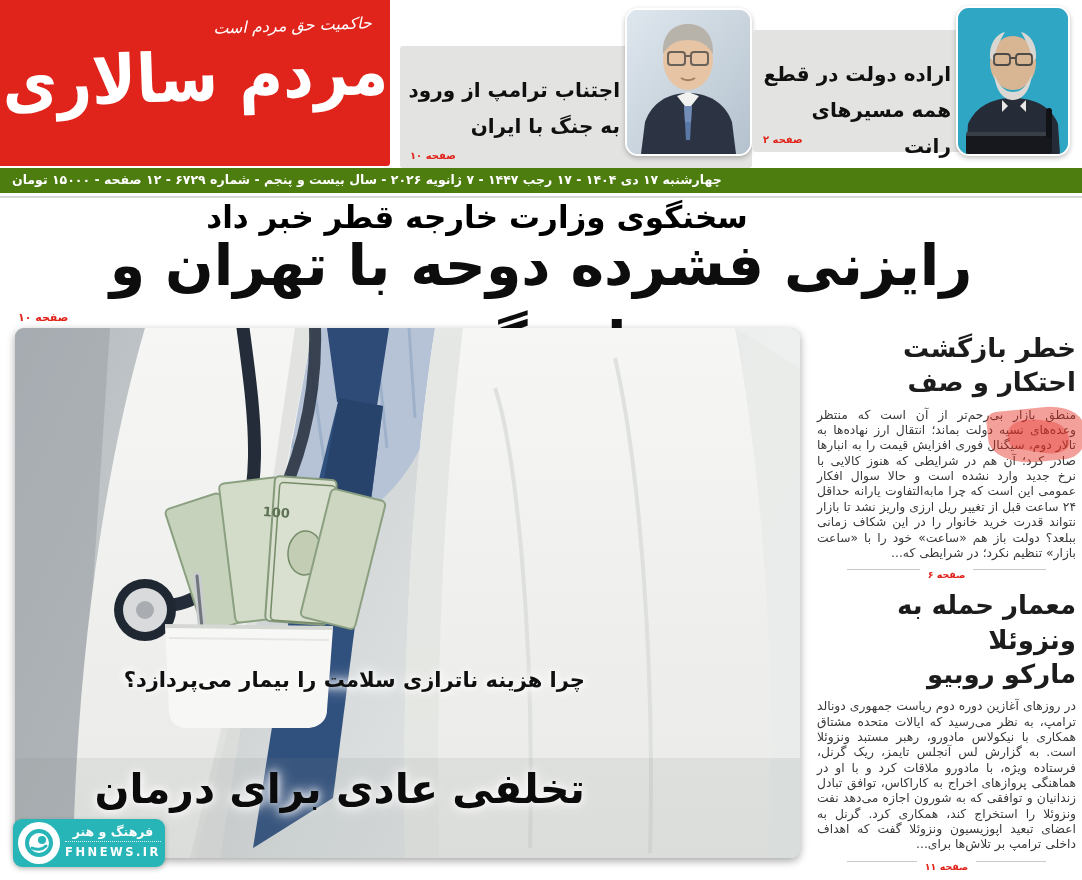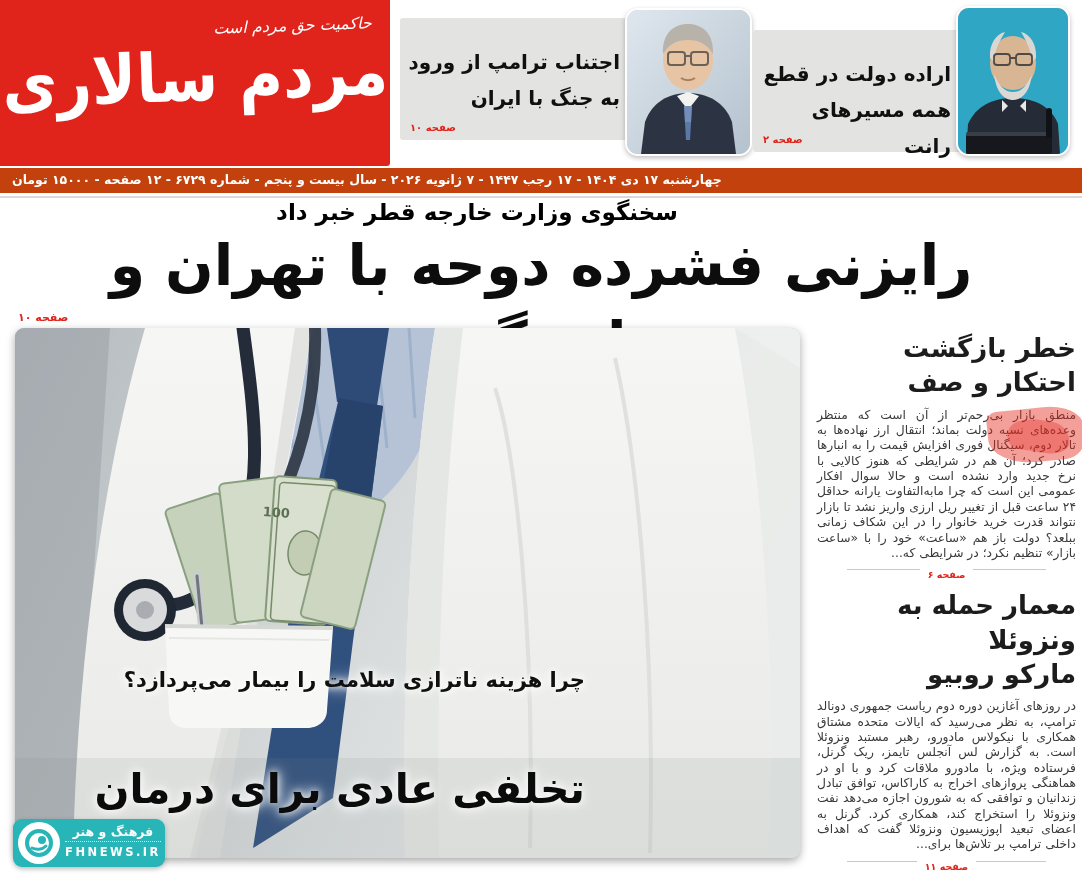--- a/index.html
+++ b/index.html
@@ -15,27 +15,27 @@
             font-size:60px; font-weight:bold; letter-spacing:-2px; transform:rotate(-2deg) scaleY(1.12); }
 
   .teaser-box { position:absolute; background:#e3e4e2; border-radius:3px; }
   .teaser-box .t-title { position:absolute; font-size:20px; font-weight:bold; color:#101010; line-height:1.8; text-align:right; }
   .teaser-page { position:absolute; left:10px; bottom:7px; color:#e0241b; font-size:10px; font-weight:bold; }
   .teaser-photo { position:absolute; border:2px solid #fff; border-radius:13px; overflow:hidden;
                   box-shadow:0 2px 5px rgba(0,0,0,.25); background:#ccd; }
   .teaser-photo svg { display:block; }
 
   
-  .date-bar { position:absolute; left:0; top:168px; width:1082px; height:25px; background:#c2410c; }
+  .date-bar { position:absolute; left:0; top:168px; width:1082px; height:25px; background:#4d7c0f; }
   .date-bar span { position:absolute; left:12px; top:4px; color:#fff; font-size:12.5px; font-weight:bold; direction:rtl; }
   .under-line { position:absolute; left:0; top:196px; width:1082px; height:2px; background:#d9d9d9; }
 
   
   .kicker { position:absolute; left:0; top:199px; width:954px; text-align:center;
-            font-size:23px; font-weight:bold; color:#000; }
+            font-size:31px; font-weight:bold; color:#000; }
   .headline { position:absolute; left:0; top:227px; width:1082px; text-align:center;
             font-size:57px; font-weight:bold; color:#0d0d0d; letter-spacing:-1px; line-height:1.35; }
   .lead-page { position:absolute; left:18px; top:311px; color:#e0241b; font-size:11px; font-weight:bold; }
 
   
   .main-photo { position:absolute; left:15px; top:328px; width:785px; height:530px; border-radius:9px;
             overflow:hidden; box-shadow:0 3px 8px rgba(0,0,0,.35); background:#c7ccd0; }
   .main-photo svg { display:block; }
   .cap-q   { position:absolute; left:0; top:340px; width:570px; font-size:21px; font-weight:bold; color:#101010;
              text-shadow:0 0 6px #fff,0 0 12px #fff,0 0 18px rgba(255,255,255,.9); }
@@ -70,21 +70,21 @@
 </head>
 <body>
 
 <div id="canvas">
 
   <div class="logo-box">
     <div class="slogan">حاکمیت حق مردم است</div>
     <div class="logo-title">مردم سالاری</div>
   </div>
 
-  <div class="teaser-box" style="left:400px; top:18px; width:352px; height:122px;">
+  <div class="teaser-box" style="left:400px; top:46px; width:352px; height:122px;">
     <div class="t-title" style="left:8px; top:26px; width:212px;">اجتناب ترامپ از ورود به جنگ با ایران</div>
     <div class="teaser-page">صفحه ۱۰</div>
   </div>
   <div class="teaser-photo" style="left:625px; top:8px; width:127px; height:148px;">
     <svg width="123" height="144" viewBox="0 0 123 144">
       <defs>
         <linearGradient id="bg1" x1="0" y1="0" x2="1" y2="1">
           <stop offset="0" stop-color="#dfe7ee"></stop>
             <stop offset="1" stop-color="#b4c2ce"></stop>
         </linearGradient>

